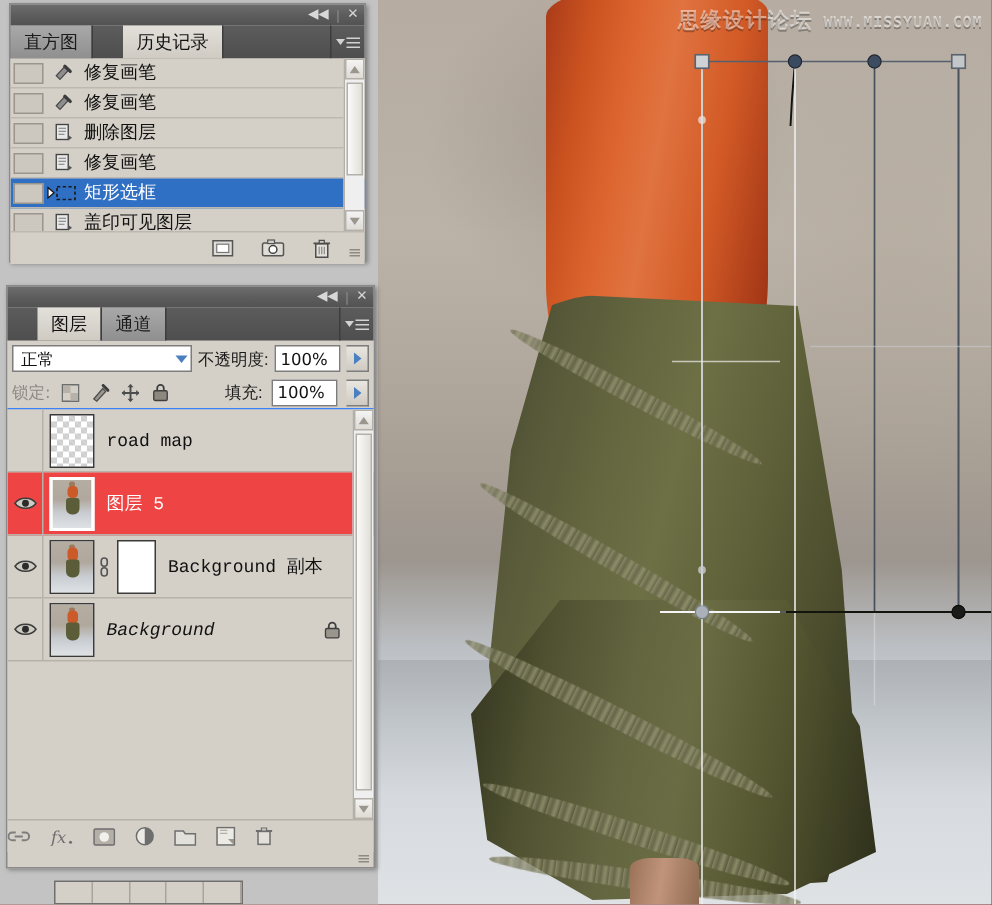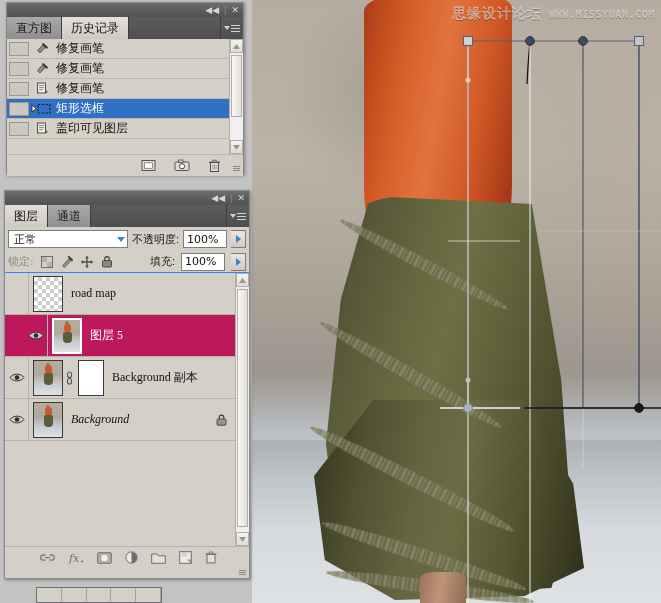--- a/index.html
+++ b/index.html
@@ -134,20 +134,21 @@
     font-family: "DejaVu Sans", sans-serif;
     font-size: 12px;
     color: #1a1a1a;
     background: linear-gradient(to bottom, #a9a9a9, #8f8f8f);
     border-right: 1px solid #3d3d3d;
     cursor: pointer;
   }
   .tab.active {
     background: linear-gradient(to bottom, #e3e0da, #cfcbc3);
     color: #111;
+    margin-left: 20px;
   }
   .tab-filler { flex: 1; border-right: 1px solid #3d3d3d; }
   .panel-menu {
     width: 22px; display: flex; align-items: center; justify-content: center;
     gap: 1px; cursor: pointer;
   }
   .pm-tri { width: 0; height: 0; border-left: 3px solid transparent; border-right: 3px solid transparent; border-top: 4px solid #d2d2d2; }
   .pm-lines { display: flex; flex-direction: column; gap: 2px; }
   .pm-lines i { display: block; width: 9px; height: 1px; background: #d2d2d2; }
 
@@ -229,21 +230,21 @@
     border-bottom: 1px solid #3b82f6;
   }
   .lock-label { font-family: "DejaVu Sans", sans-serif; font-size: 11px; color: #8d8a84; }
   .lock-ico { width: 14px; height: 14px; display: flex; align-items: center; justify-content: center; cursor: pointer; }
 
   .lay-list { position: relative; background: #d4d0c8; }
   .lay-row {
     height: 42px; display: flex; align-items: center;
     border-bottom: 1px solid #b6b2aa; cursor: pointer;
   }
-  .lay-row.selected { background: #be185d; padding-left: 19px; }
+  .lay-row.selected { background: #ef4444; }
   .lay-row.selected .lay-name { color: #fff; }
   .eye-cell {
     width: 24px; height: 100%;
     display: flex; align-items: center; justify-content: center;
     border-right: 1px solid #b6b2aa;
   }
   .thumb {
     width: 30px; height: 36px; margin-left: 4px;
     border: 1px solid #3a3a3a; background: #fff;
     overflow: hidden; position: relative; flex: none;
@@ -258,32 +259,32 @@
     background: linear-gradient(to bottom, #b5aca2 0%, #b0a79d 40%, #c8ccd0 68%, #dfe2e5 100%); }
   .tp-top { position: absolute; left: 38%; top: 14%; width: 26%; height: 26%; background: #cc5a28; border-radius: 3px; }
   .tp-skirt { position: absolute; left: 34%; top: 38%; width: 34%; height: 34%; background: #5b5d38; border-radius: 2px 2px 4px 4px; }
   .tp-head { position: absolute; left: 44%; top: 6%; width: 13%; height: 10%; background: #9b7a5e; border-radius: 50%; }
   .mask-thumb {
     width: 26px; height: 36px; margin-left: 3px;
     border: 1px solid #3a3a3a; background: #fff; flex: none;
   }
   .link-ico { width: 12px; display: flex; align-items: center; justify-content: center; }
   .lay-name {
-    font-family: Liberation Serif, serif; font-size: 12px; color: #111;
+    font-family: Liberation Mono, monospace; font-size: 12px; color: #111;
     margin-left: 8px; white-space: nowrap;
   }
   .lay-name.italic { font-style: italic; }
   .grp-arrow { width: 14px; margin-left: 4px; display: flex; align-items: center; justify-content: center; }
   .folder-ico { width: 18px; display: flex; align-items: center; justify-content: center; margin-left: 2px; }
   .lock-badge { margin-left: auto; margin-right: 22px; display: flex; align-items: center; }
 
   .lay-foot {
     height: 22px; background: #d4d0c8;
-    display: flex; align-items: center; justify-content: flex-end;
-    gap: 13px; padding-right: 32px;
+    display: flex; align-items: center; 
+    gap: 13px; padding-right: 20px;
     border-top: 1px solid #b6b2aa;
   }
 
   
   .stray-toolbar {
     position: absolute; left: 36px; bottom: 0; width: 126px; height: 16px;
     background: #d4d0c8; border: 1px solid #6f6f6f;
     display: flex; align-items: center;
   }
   .stray-cell { flex: 1; height: 100%; border-right: 1px solid #a8a49c; }
@@ -389,20 +390,31 @@
         <span class="hist-check"></span>
         <span class="hist-icon">
           <svg width="14" height="13" viewBox="0 0 14 13">
               <path d="M2.5 10.5 L8 4.5 L10.5 7 L5 13 Z" transform="translate(0,-2)" fill="#8d8d8d" stroke="#4a4a4a" stroke-width=".8"></path>
               <path d="M8.2 2.2 L11.8 5.6" stroke="#3c3c3c" stroke-width="2.2" stroke-linecap="round"></path>
             </svg>
         </span>
         <span class="hist-label">修复画笔</span>
       </div>
 
+      <div class="hist-row">
+        <span class="hist-check"></span>
+        <span class="hist-icon">
+          <svg width="13" height="13" viewBox="0 0 13 13">
+              <rect x="1.5" y="1" width="8" height="10" fill="#e8e8e8" stroke="#444" stroke-width=".9"></rect>
+              <path d="M3 3.5h5M3 5.5h5M3 7.5h4" stroke="#777" stroke-width=".8"></path>
+              <path d="M9.5 8 L12 9.8 L9.5 11.6 Z" fill="#555"></path>
+            </svg>
+        </span>
+        <span class="hist-label">删除图层</span>
+      </div>
 
       <div class="hist-row">
         <span class="hist-check"></span>
         <span class="hist-icon">
           <svg width="13" height="13" viewBox="0 0 13 13">
               <rect x="1.5" y="1" width="8" height="10" fill="#e8e8e8" stroke="#444" stroke-width=".9"></rect>
               <path d="M3 3.5h5M3 5.5h5M3 7.5h4" stroke="#777" stroke-width=".8"></path>
               <path d="M9.5 8 L12 9.8 L9.5 11.6 Z" fill="#555"></path>
             </svg>
         </span>

